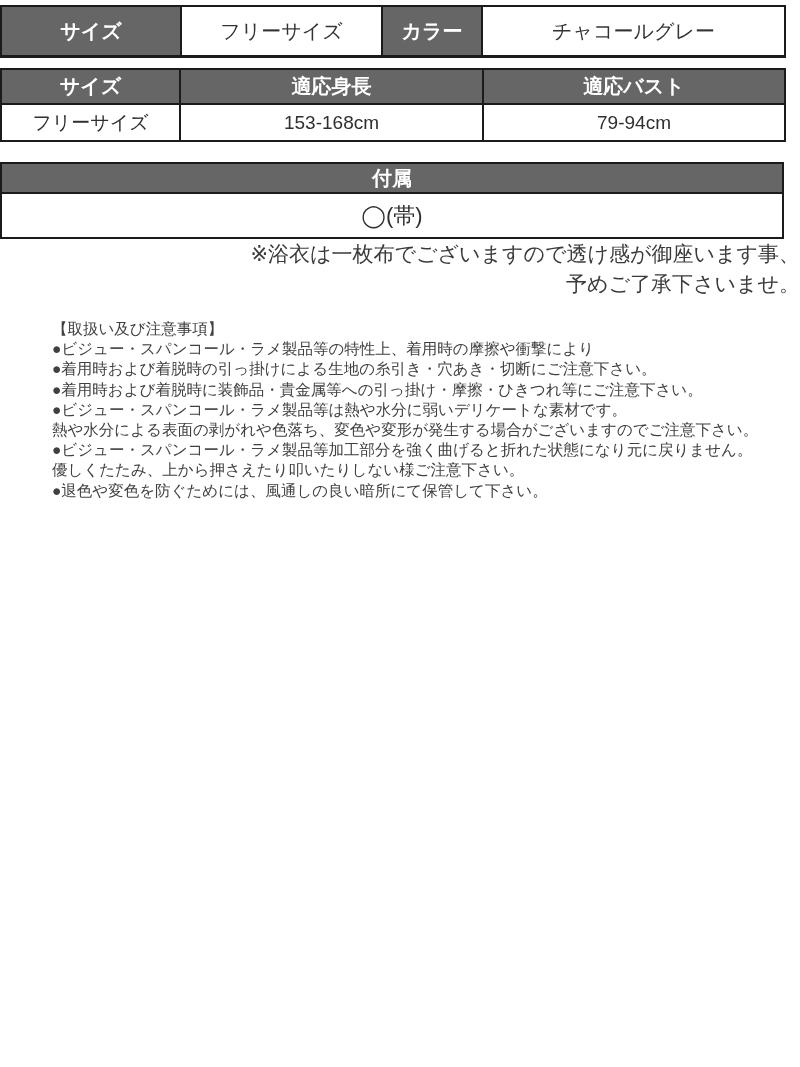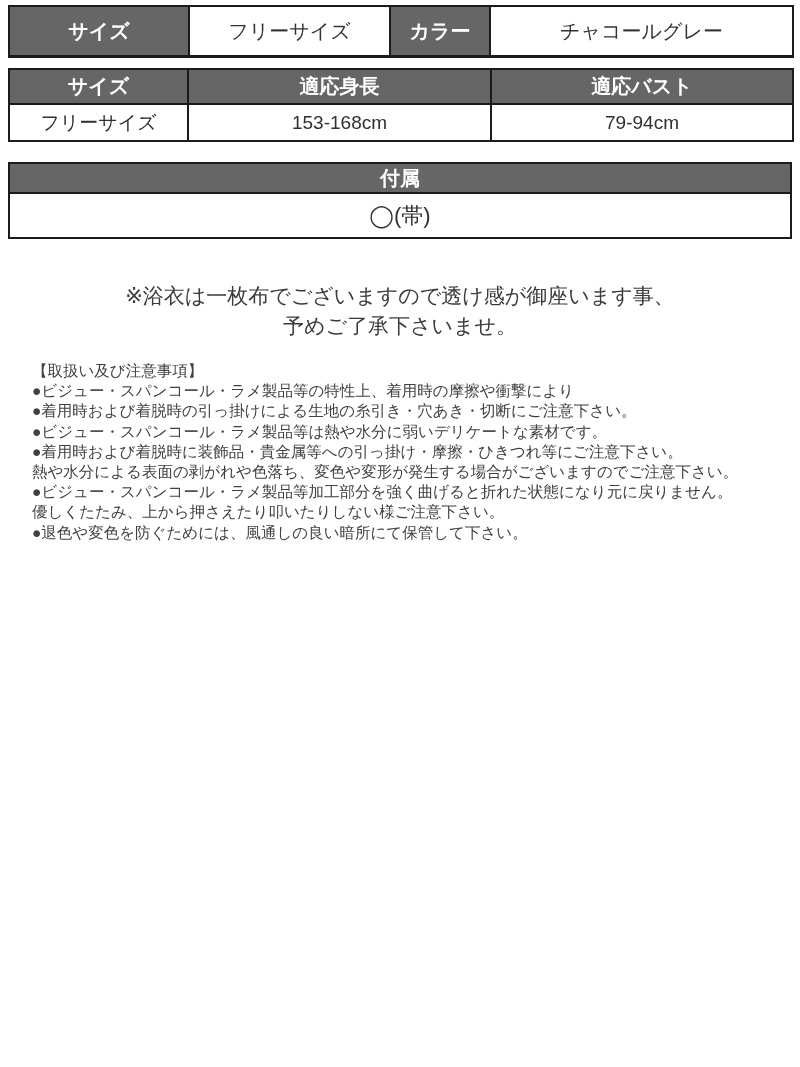--- a/index.html
+++ b/index.html
@@ -1,21 +1,21 @@
 <!DOCTYPE html>
 <html><head>
 <meta charset="utf-8">
 <style>
   html,body{margin:0;padding:0;background:#ffffff;}
   .page{
     width:800px;height:1067px;background:#ffffff;overflow:hidden;
     font-family:"Liberation Sans","DejaVu Sans",sans-serif;
     color:#333333;box-sizing:border-box;
   }
-  table{border-collapse:collapse;table-layout:fixed;width:784px;margin-left:8px;}
+  table{border-collapse:collapse;table-layout:fixed;width:784px;}
   th,td{border:2px solid #1b1b1b;text-align:center;vertical-align:middle;padding:0;overflow:hidden;}
   .hd{background:#666666;color:#ffffff;font-weight:bold;}
 
   
   .spec-table{margin-top:5px;}
   .spec-table th,.spec-table td{font-size:20px;}
   .spec-row1 th,.spec-row1 td{height:48px;border-bottom-width:3px;}
   .spec-row2 th,.spec-row2 td{height:68px;}
   .material-cell div{line-height:28px;color:#2f2f2f;}
 
@@ -23,24 +23,24 @@
   .size-table{margin-top:10px;}
   .size-table th{height:33px;font-size:20px;}
   .size-table td{height:35px;font-size:19px;color:#2f2f2f;}
 
   
   .acc-table{margin-top:20px;}
   .acc-table th{height:28px;font-size:20px;}
   .acc-table td{height:43px;font-size:22px;color:#2f2f2f;}
 
   
-  .notice{margin-top:42px;text-align:center;font-size:21px;line-height:30px;color:#3a3a3a;}
+  .notice{text-align:right;font-size:21px;line-height:30px;color:#3a3a3a;}
 
   
-  .care{margin:20px 24px 0 32px;font-size:15.5px;line-height:20.2px;color:#404040;text-align:left;}
+  .care{margin:20px 24px 0 52px;font-size:15.5px;line-height:20.2px;color:#404040;text-align:left;}
 </style>
 </head>
 <body>
 
 <div class="page">
 
   <table class="spec-table">
     <colgroup>
       <col style="width:180px">
         <col style="width:201px">
@@ -90,21 +90,21 @@
 
   <div class="notice">
     <div>※浴衣は一枚布でございますので透け感が御座います事、</div>
     <div>予めご了承下さいませ。</div>
   </div>
 
   <div class="care">
     <div>【取扱い及び注意事項】</div>
     <div>●ビジュー・スパンコール・ラメ製品等の特性上、着用時の摩擦や衝撃により</div>
     <div>●着用時および着脱時の引っ掛けによる生地の糸引き・穴あき・切断にご注意下さい。</div>
+    <div>●着用時および着脱時に装飾品・貴金属等への引っ掛け・摩擦・ひきつれ等にご注意下さい。</div>
     <div>●ビジュー・スパンコール・ラメ製品等は熱や水分に弱いデリケートな素材です。</div>
-    <div>●着用時および着脱時に装飾品・貴金属等への引っ掛け・摩擦・ひきつれ等にご注意下さい。</div>
     <div>熱や水分による表面の剥がれや色落ち、変色や変形が発生する場合がございますのでご注意下さい。</div>
     <div>●ビジュー・スパンコール・ラメ製品等加工部分を強く曲げると折れた状態になり元に戻りません。</div>
     <div>優しくたたみ、上から押さえたり叩いたりしない様ご注意下さい。</div>
     <div>●退色や変色を防ぐためには、風通しの良い暗所にて保管して下さい。</div>
   </div>
 
 </div>
 
 </body></html>

